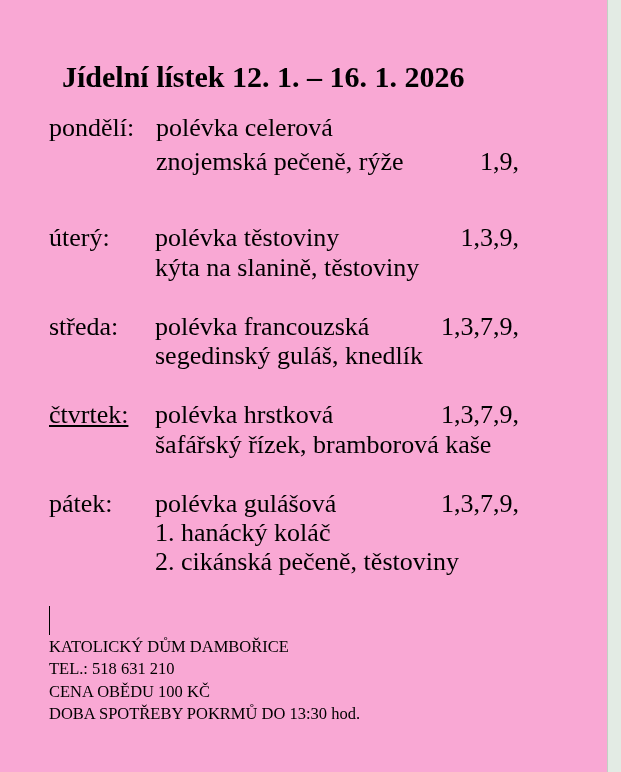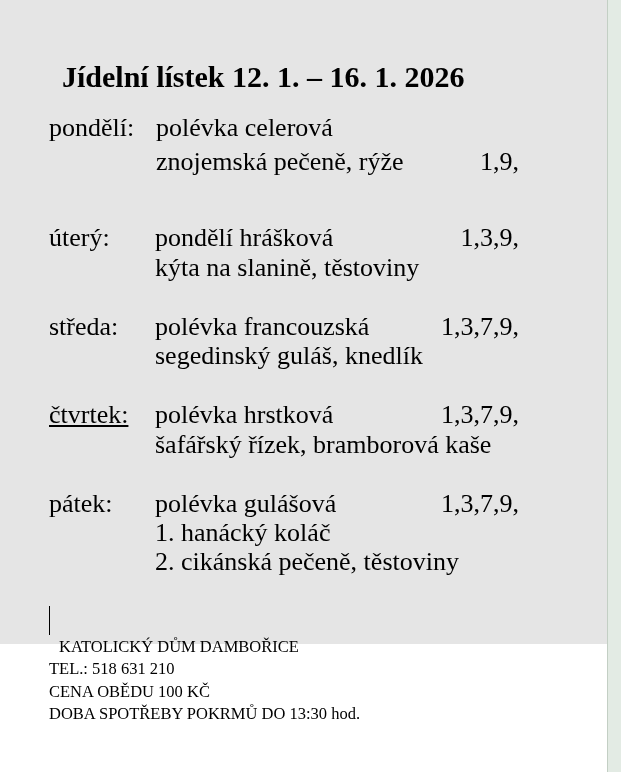--- a/index.html
+++ b/index.html
@@ -8,22 +8,22 @@
       width: 621px;
       height: 772px;
       overflow: hidden;
       background: #ffffff;
     }
     .page {
       position: absolute;
       left: 0;
       top: 0;
       width: 607px;
-      height: 644px;
-      background: #e5e5e5;
+      height: 772px;
+      background: #f9a8d4;
       font-family: "Liberation Serif", "DejaVu Serif", serif;
       color: #000;
     }
     .side-strip {
       position: absolute;
       left: 607px;
       top: 0;
       width: 14px;
       height: 772px;
       background: #e3ebe4;
@@ -73,21 +73,21 @@
 <div class="page">
 
   <div class="title">Jídelní lístek 12. 1. – 16. 1. 2026</div>
 
   <div class="line day" style="top:114px;">pondělí:</div>
   <div class="line dish" style="left:156px; top:114px;">polévka celerová</div>
   <div class="line dish" style="left:156px; top:148px;">znojemská pečeně, rýže</div>
   <div class="line allergens" style="top:148px;">1,9,</div>
 
   <div class="line day" style="top:224px;">úterý:</div>
-  <div class="line dish" style="top:224px;">pondělí hrášková</div>
+  <div class="line dish" style="top:224px;">polévka těstoviny</div>
   <div class="line allergens" style="top:224px;">1,3,9,</div>
   <div class="line dish" style="top:254px;">kýta na slanině, těstoviny</div>
 
   <div class="line day" style="top:313px;">středa:</div>
   <div class="line dish" style="top:313px;">polévka francouzská</div>
   <div class="line allergens" style="top:313px;">1,3,7,9,</div>
   <div class="line dish" style="top:342px;text-align:right;">segedinský guláš, knedlík</div>
 
   <div class="line day" style="top:401px;text-decoration:underline;">čtvrtek:</div>
   <div class="line dish" style="top:401px;">polévka hrstková</div>
@@ -95,20 +95,20 @@
   <div class="line dish" style="top:431px;">šafářský řízek, bramborová kaše</div>
 
   <div class="line day" style="top:490px;">pátek:</div>
   <div class="line dish" style="top:490px;">polévka gulášová</div>
   <div class="line allergens" style="top:490px;">1,3,7,9,</div>
   <div class="line dish" style="top:519px;">1. hanácký koláč</div>
   <div class="line dish" style="top:548px;">2. cikánská pečeně, těstoviny</div>
 
   <div class="cursor"></div>
 
-  <div class="footer-line" style="top:636px;margin-left:10px;">KATOLICKÝ DŮM DAMBOŘICE</div>
+  <div class="footer-line" style="top:636px;">KATOLICKÝ DŮM DAMBOŘICE</div>
   <div class="footer-line" style="top:658px;">TEL.: 518 631 210</div>
   <div class="footer-line" style="top:681px;">CENA OBĚDU 100 KČ</div>
   <div class="footer-line" style="top:703px;">DOBA SPOTŘEBY POKRMŮ DO 13:30 hod.</div>
 
 </div>
 
 <div class="side-strip"></div>
 
 </body></html>

